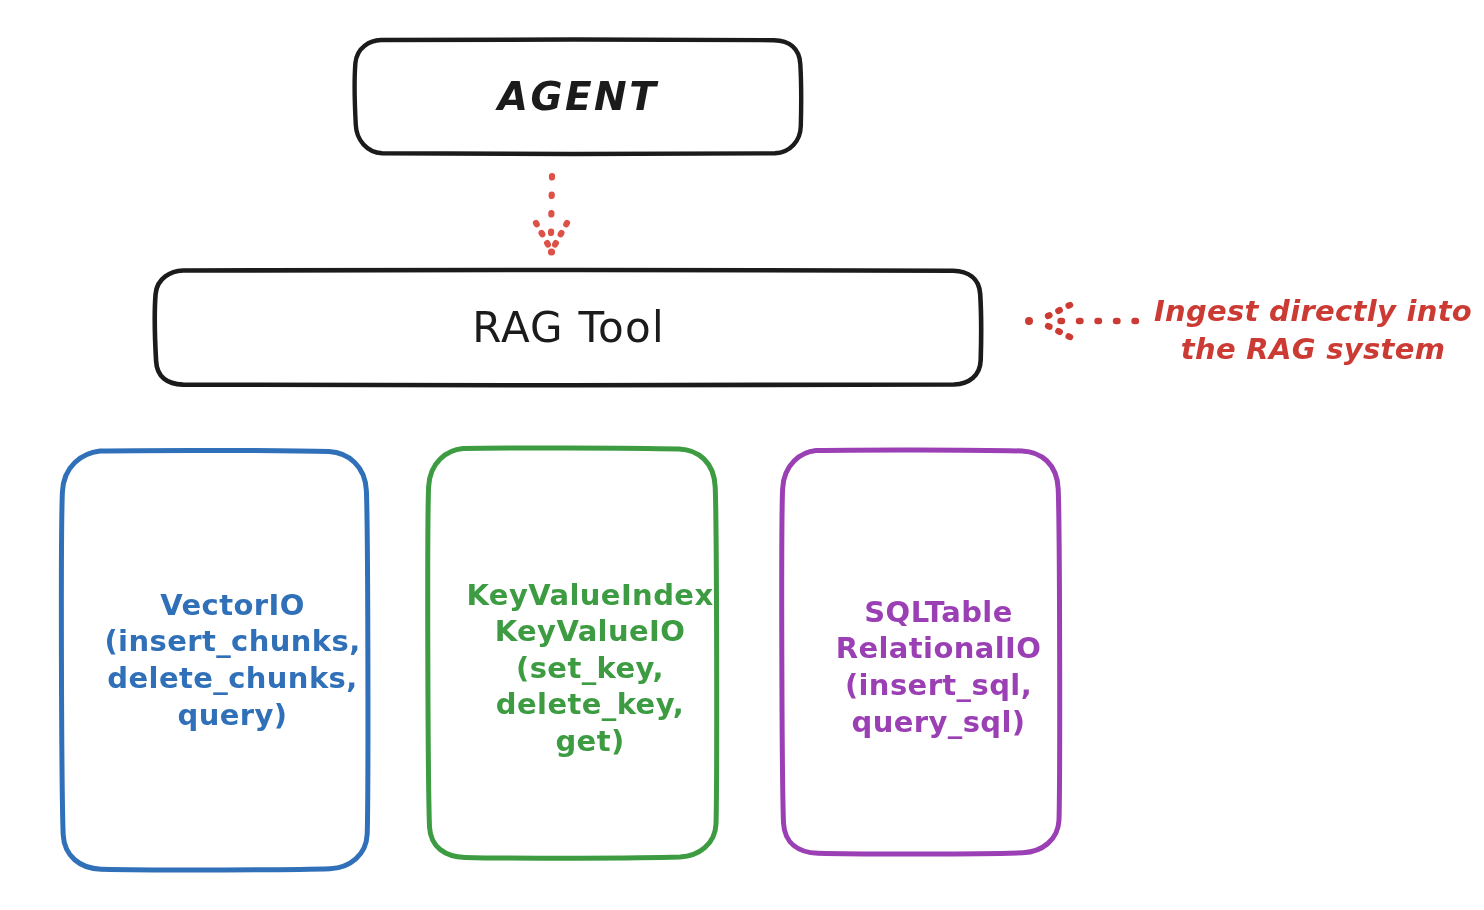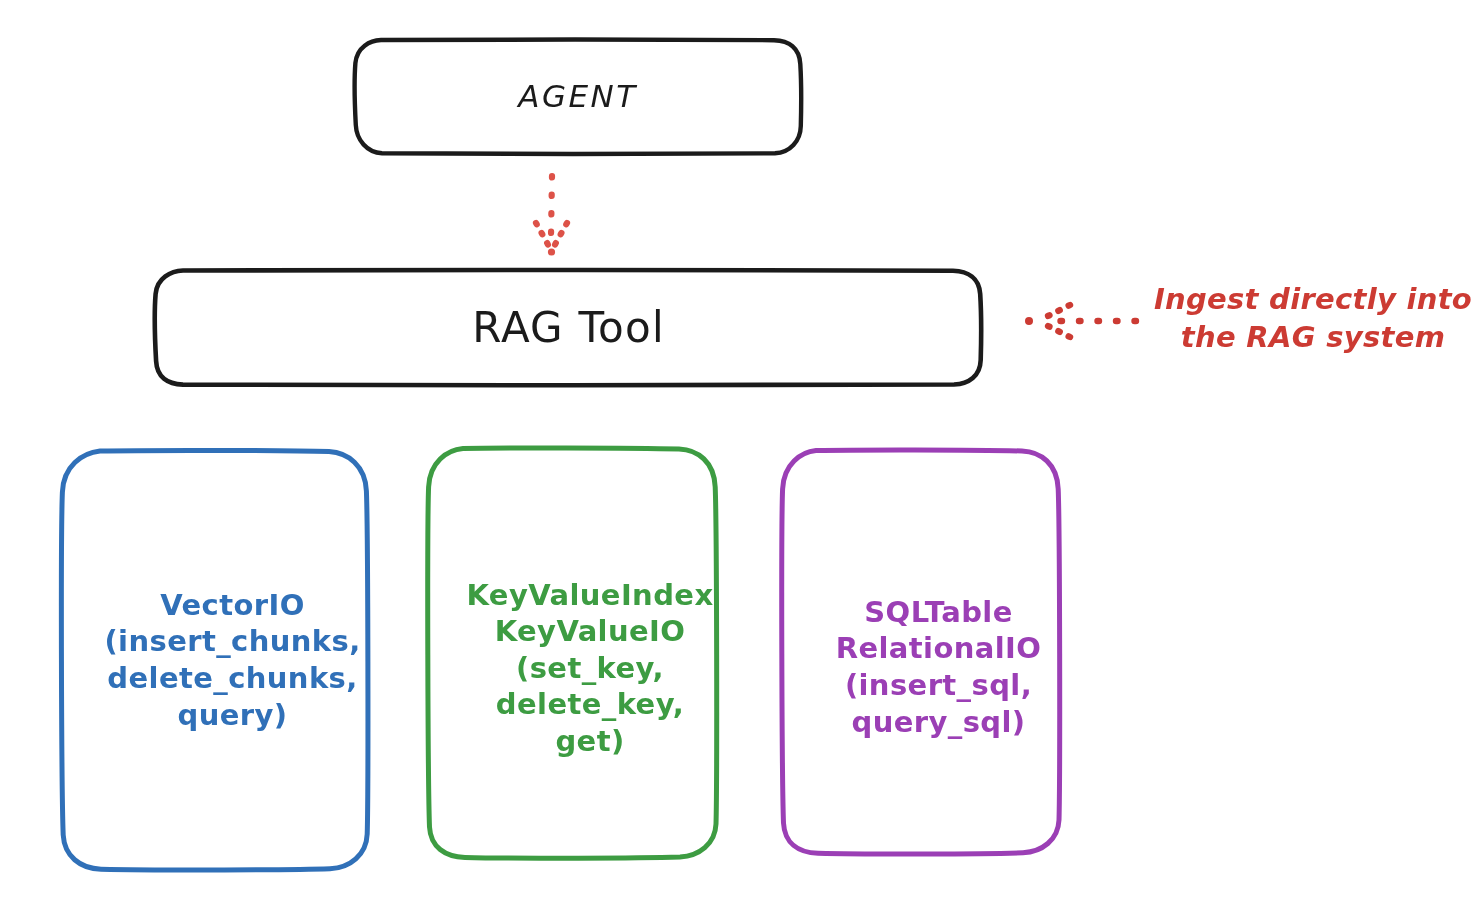--- a/index.html
+++ b/index.html
@@ -43,23 +43,23 @@
 
   
   #agent-node {
     left: 355px;
     top: 40px;
     width: 446px;
     height: 114px;
   }
   #agent-node .node-label {
     font-family: "DejaVu Sans", sans-serif;
-    font-size: 31px;
+    font-size: 39px;
     font-style: italic;
-    font-weight: 400;
+    font-weight: 700;
     letter-spacing: 2.5px;
     color: #1b1b1b;
   }
 
   
   #rag-tool-node {
     left: 155px;
     top: 270px;
     width: 827px;
     height: 116px;
@@ -105,21 +105,21 @@
     top: 450px;
     width: 277px;
     height: 404px;
   }
   #relational-io-node .node-label { color: #9b3fb5; }
 
   
   #ingest-annotation {
     position: absolute;
     left: 1148px;
-    top: 280px;
+    top: 292px;
     width: 330px;
     font-family: "DejaVu Sans", sans-serif;
     font-size: 29px;
     font-weight: 600;
     font-style: italic;
     line-height: 1.32;
     color: #cc3b33;
     text-align: center;
     white-space: pre-line;
     letter-spacing: 0.3px;

